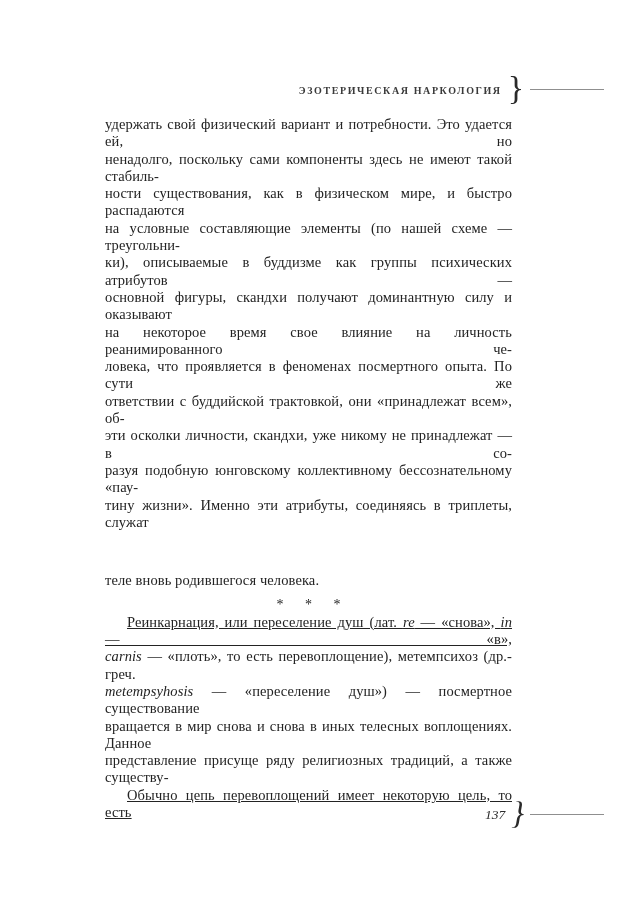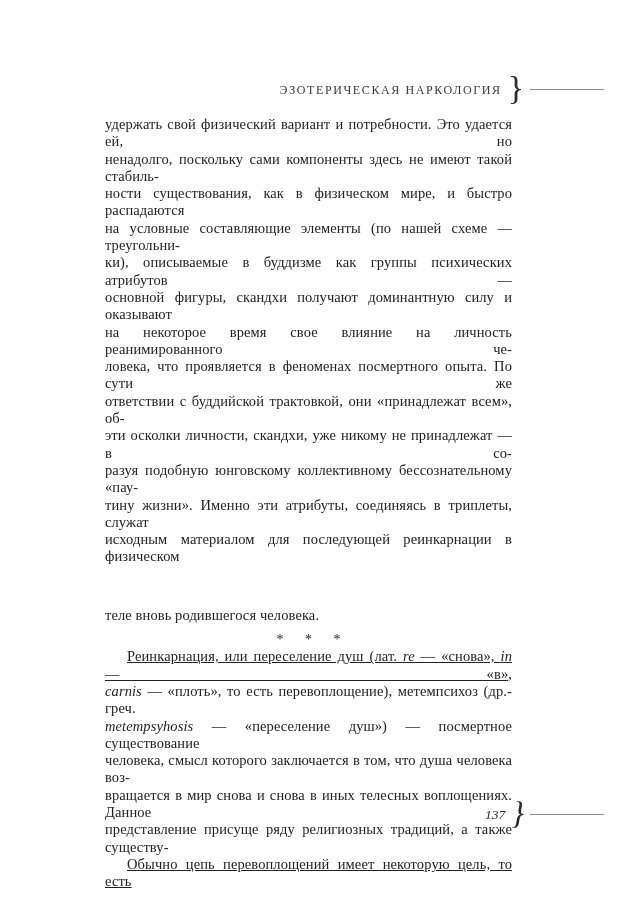--- a/index.html
+++ b/index.html
@@ -21,26 +21,27 @@
   .running-head {
     position: absolute;
     top: 74px;
     right: 16px;
     display: flex;
     align-items: center;
     gap: 6px;
     height: 30px;
   }
   .running-head .rh-title {
-    font-size: 12px;
+    font-size: 10px;
     letter-spacing: 1.6px;
     text-transform: uppercase;
     color: #3a3a3a;
     white-space: nowrap;
     padding-top: 2px;
+    font-weight: bold;
   }
   .brace {
     font-family: "Liberation Serif", "DejaVu Serif", serif;
     font-size: 34px;
     line-height: 1;
     font-weight: 400;
     color: #2a2a2a;
     transform: translateY(-1px);
   }
   .rule {
@@ -116,29 +117,27 @@
         <div class="line">ности существования, как в физическом мире, и быстро распадаются</div>
         <div class="line">на условные составляющие элементы (по нашей схеме — треугольни-</div>
         <div class="line">ки), описываемые в буддизме как группы психических атрибутов —</div>
         <div class="line">основной фигуры, скандхи получают доминантную силу и оказывают</div>
         <div class="line">на некоторое время свое влияние на личность реанимированного че-</div>
         <div class="line">ловека, что проявляется в феноменах посмертного опыта. По сути же</div>
         <div class="line">ответствии с буддийской трактовкой, они «принадлежат всем», об-</div>
         <div class="line">эти осколки личности, скандхи, уже никому не принадлежат — в со-</div>
         <div class="line">разуя подобную юнговскому коллективному бессознательному «пау-</div>
         <div class="line">тину жизни». Именно эти атрибуты, соединяясь в триплеты, служат</div>
-        <div class="line">исходным материалом для последующей реинкарнации в физическом</div>
         <div class="line para-end">теле вновь родившегося человека.</div>
       </div>
       <div class="separator">* * *</div>
       <div class="paragraph">
         <div class="line first-indent">Реинкарнация, или переселение душ (лат. <i>re</i> — «снова», <i>in</i> — «в»,</div>
         <div class="line"><i>carnis</i> — «плоть», то есть перевоплощение), метемпсихоз (др.-греч.</div>
         <div class="line"><i>metempsyhosis</i> — «переселение душ») — посмертное существование</div>
-        <div class="line">человека, смысл которого заключается в том, что душа человека воз-</div>
         <div class="line">вращается в мир снова и снова в иных телесных воплощениях. Данное</div>
         <div class="line">представление присуще ряду религиозных традиций, а также существу-</div>
       </div>
       <div class="paragraph">
         <div class="line first-indent">Обычно цепь перевоплощений имеет некоторую цель, то есть</div>
       </div>
     </div>
 
   <div class="page-footer">
     <span class="folio">137</span>

